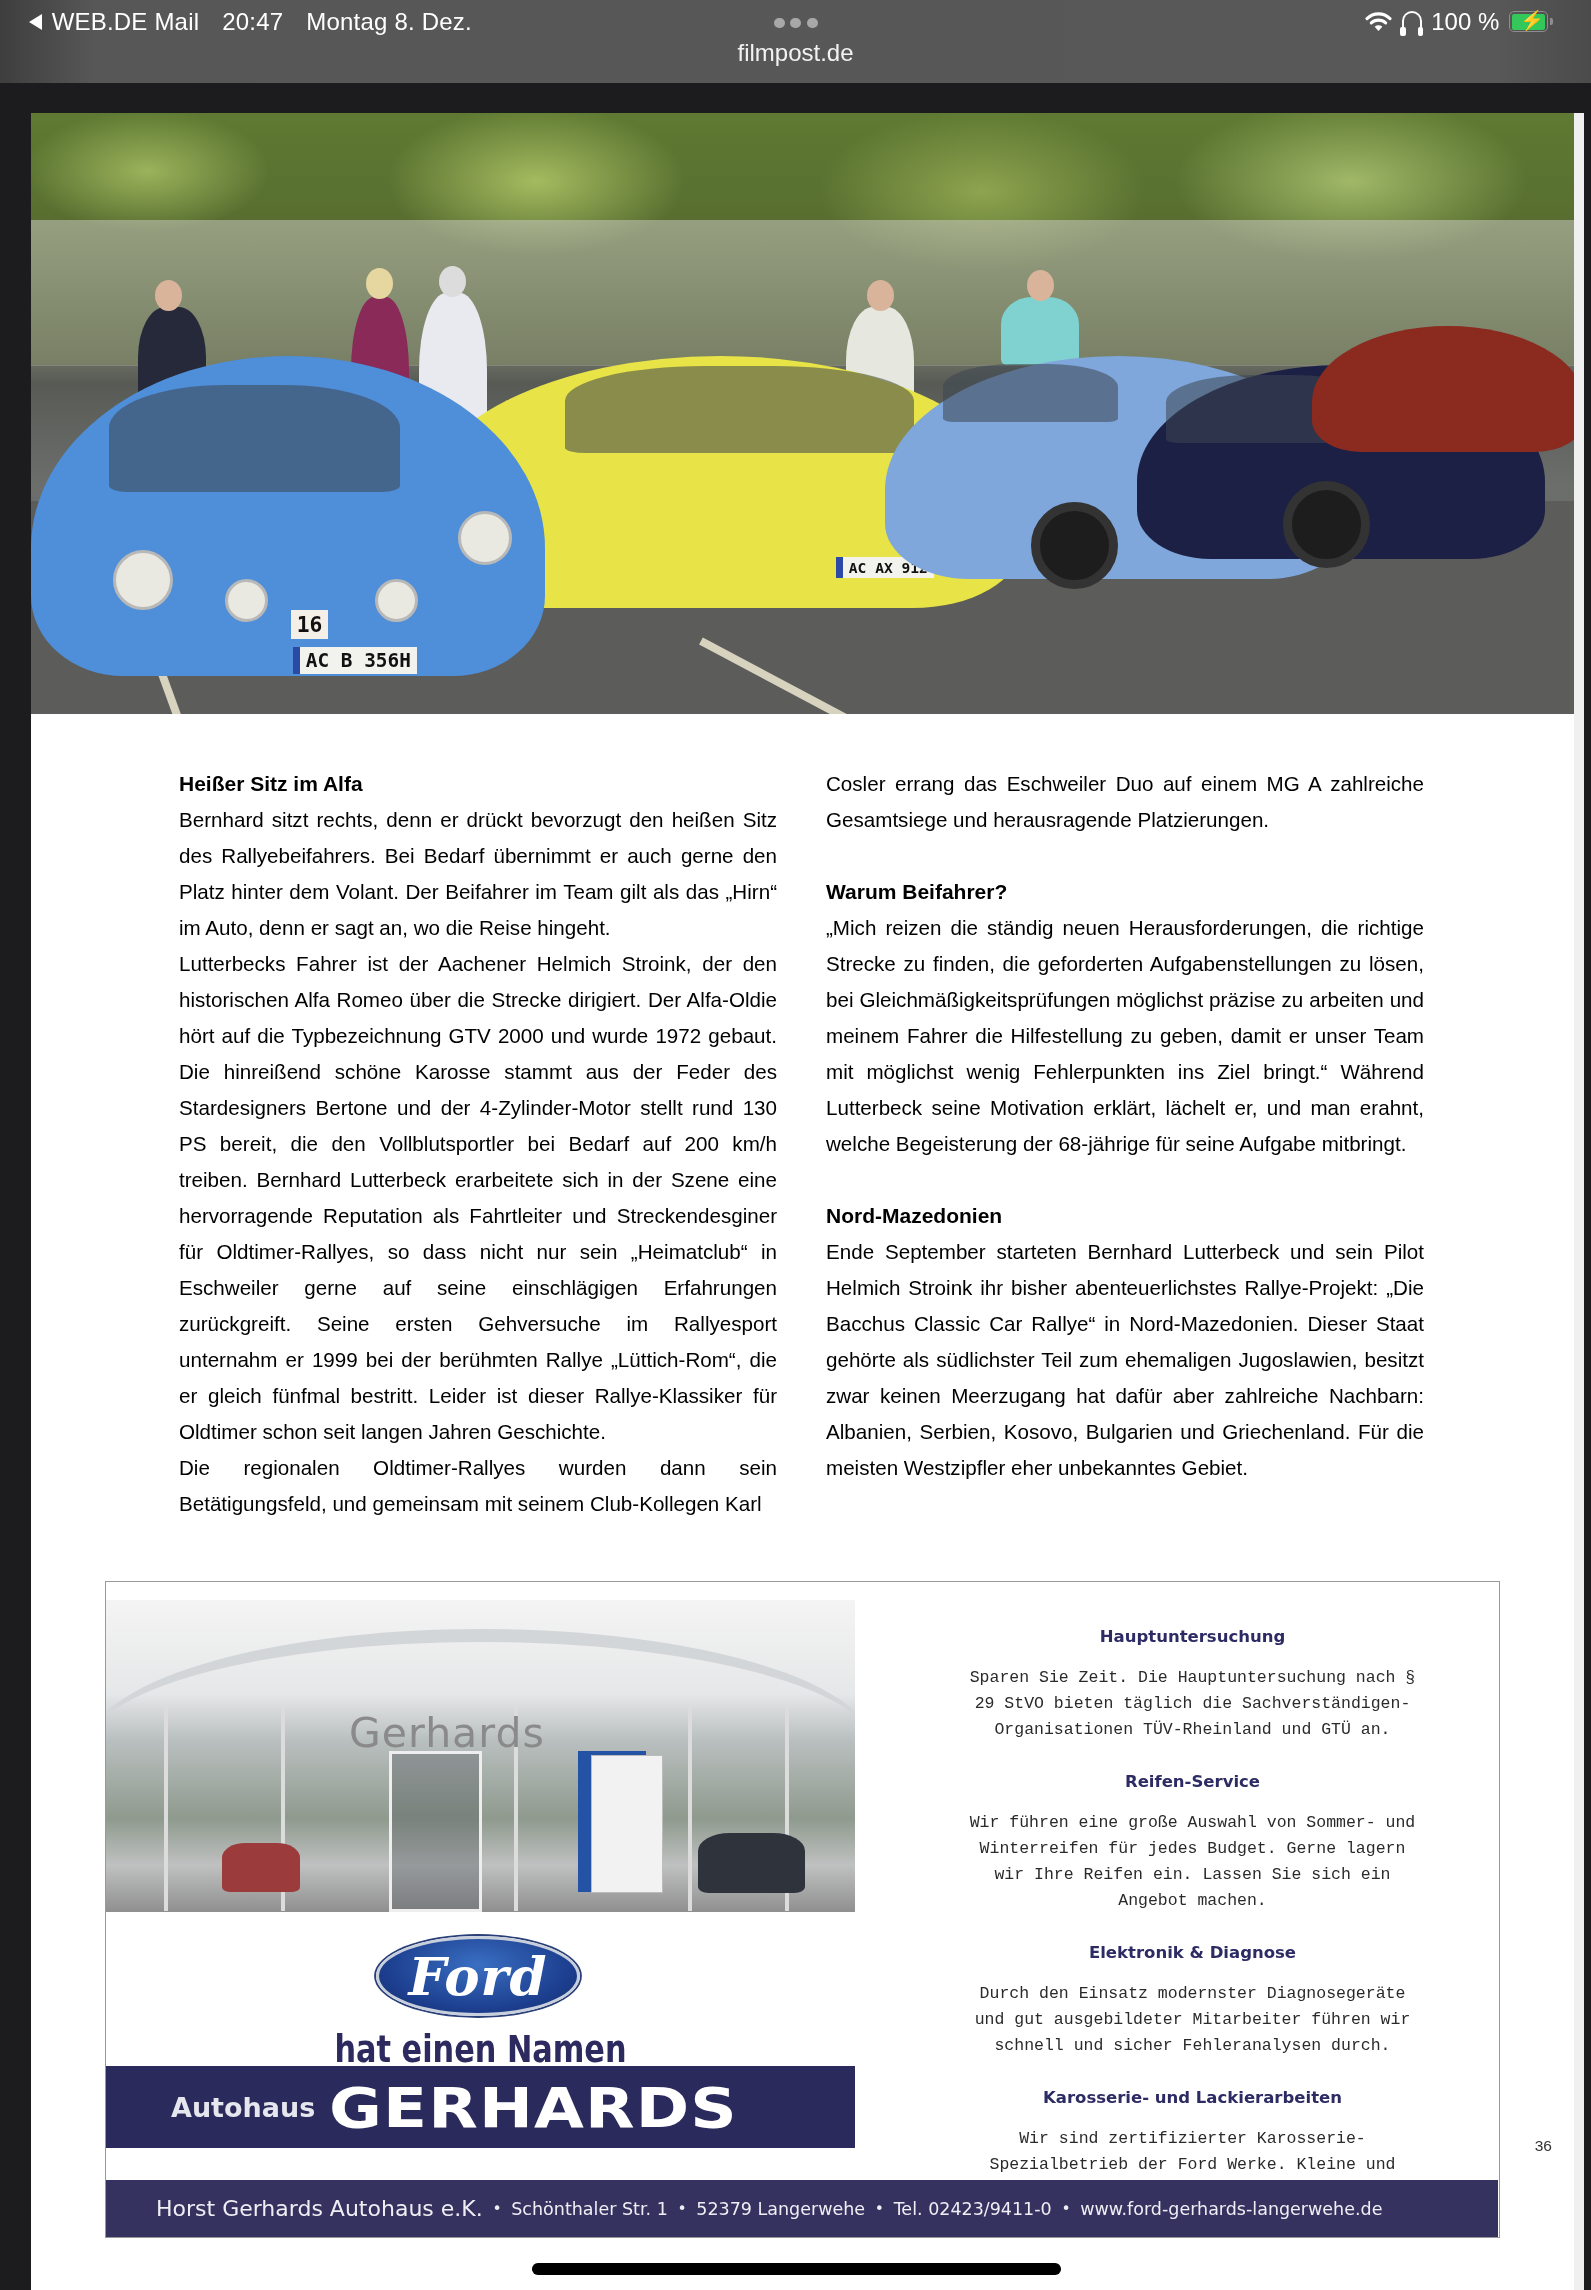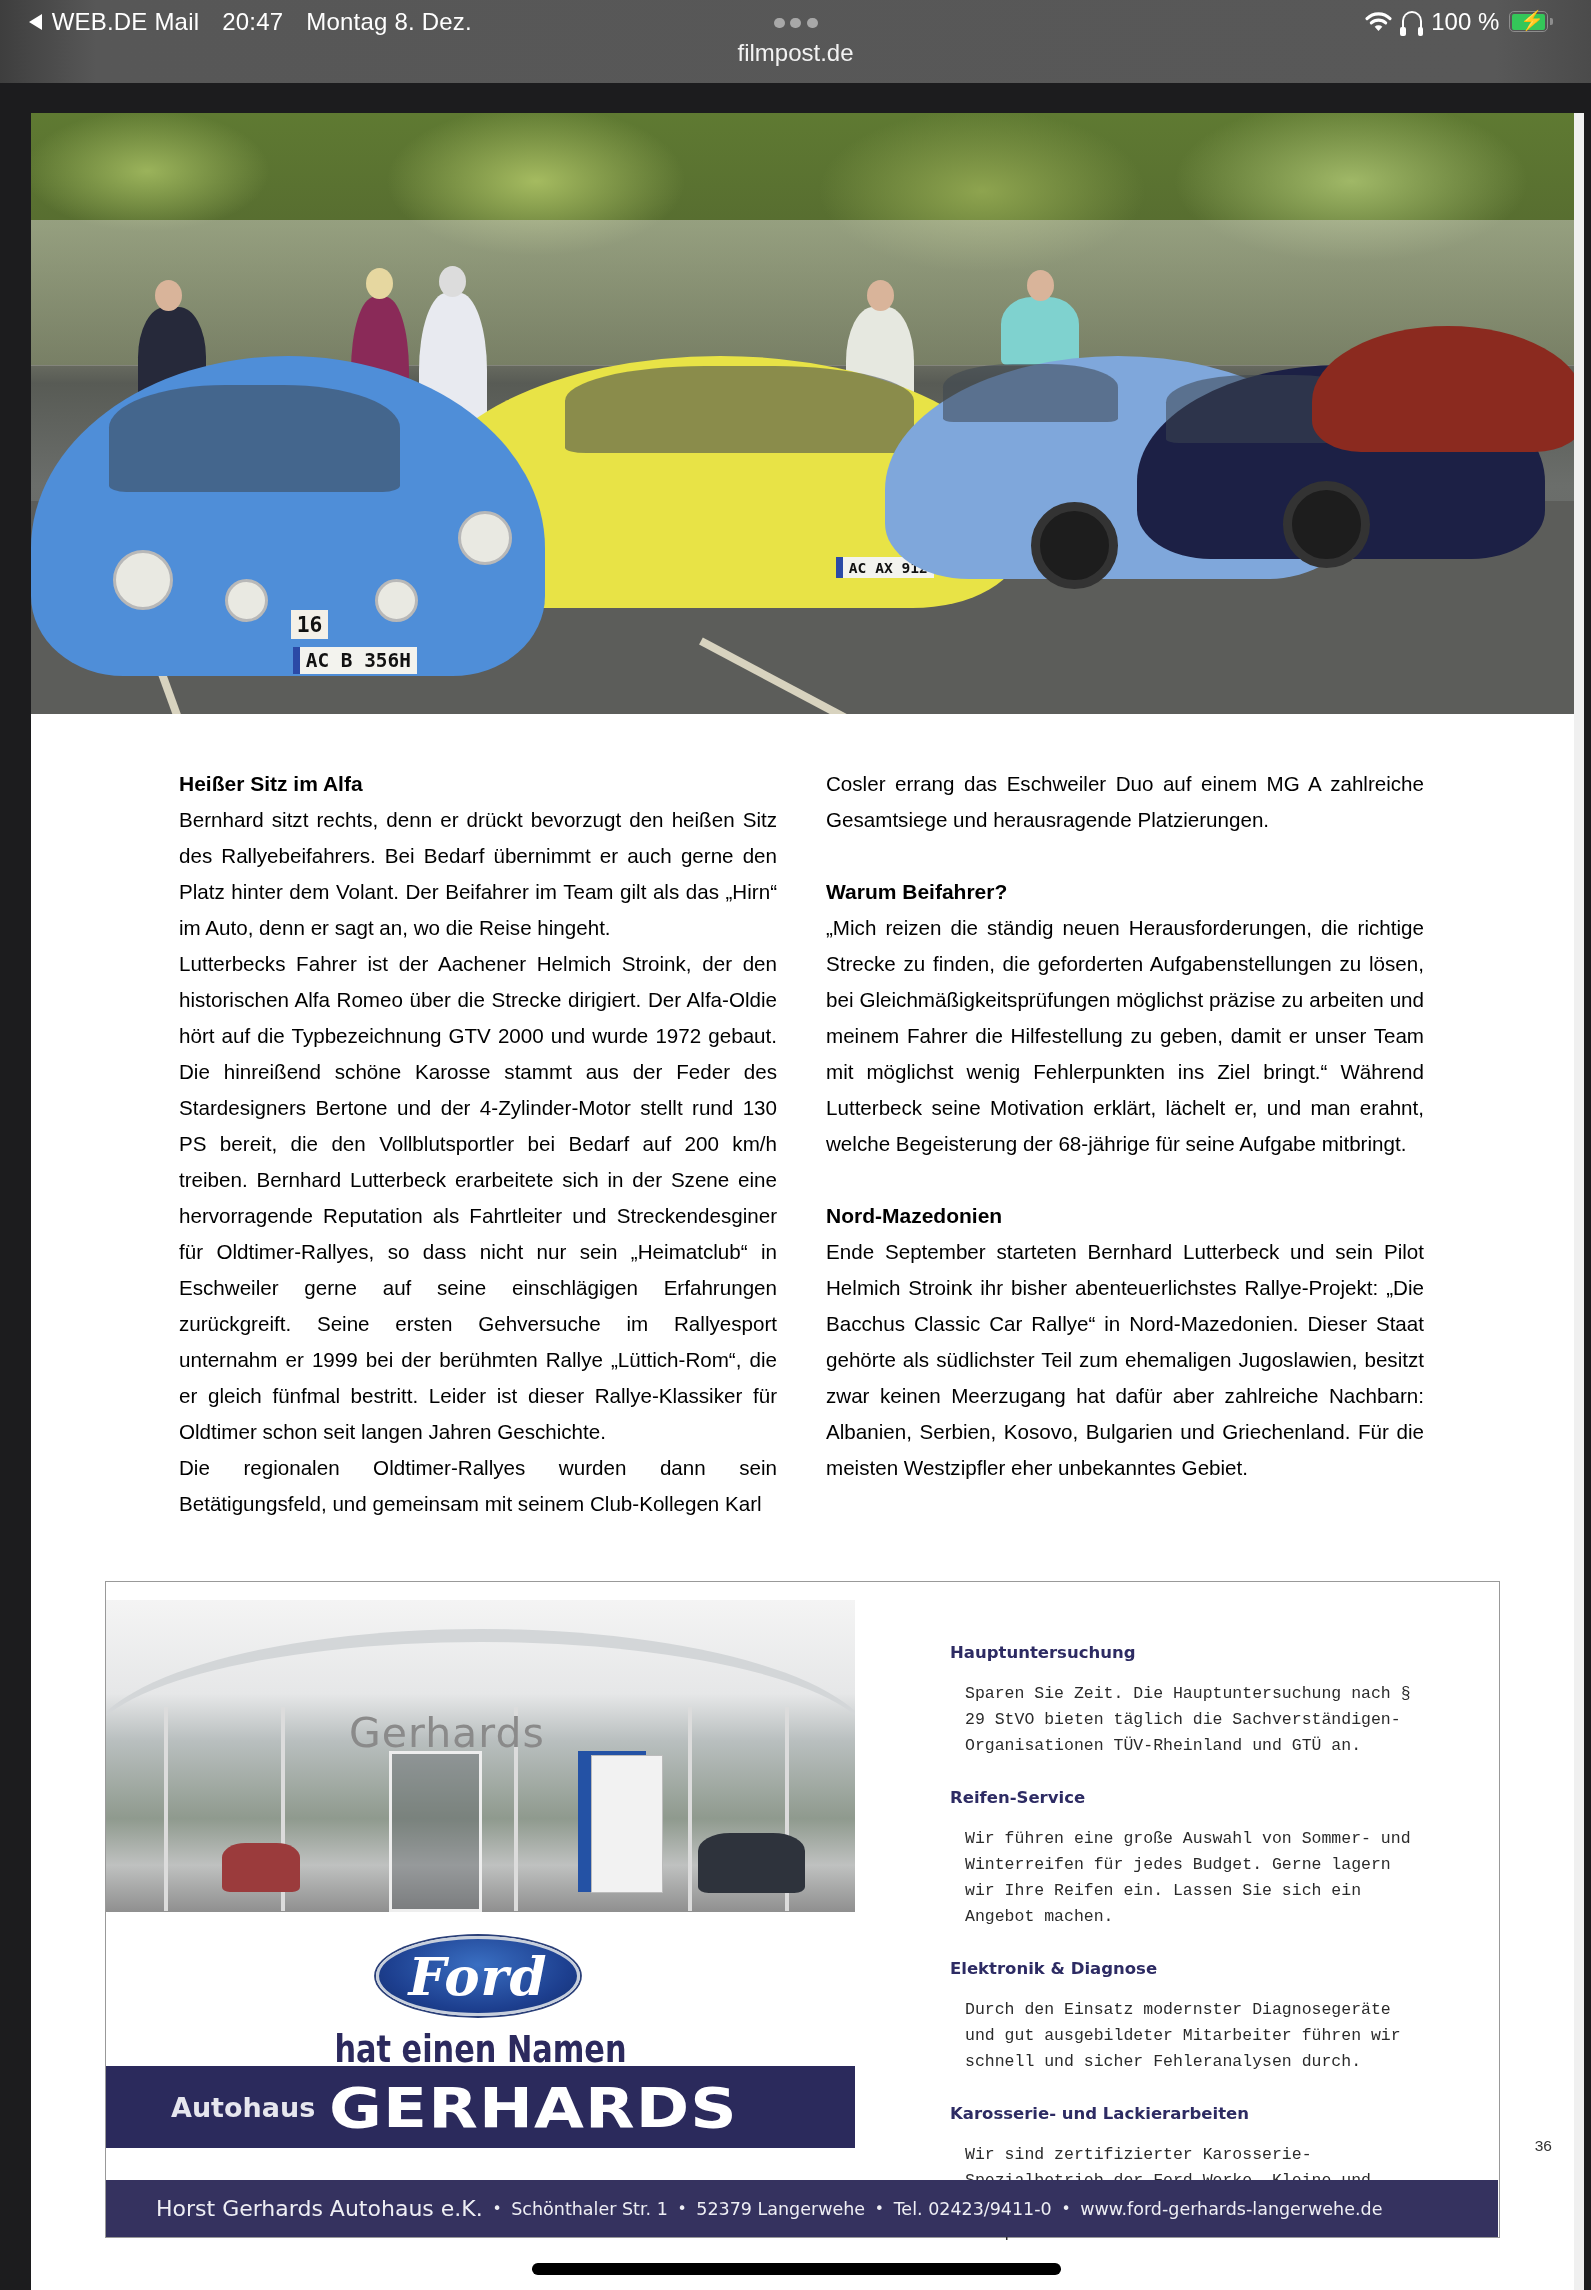--- a/index.html
+++ b/index.html
@@ -87,21 +87,21 @@
   .ford-logo { position:absolute; left:270px; top:354px; width:204px; height:80px; border-radius:50%;
     background:radial-gradient(ellipse at 50% 35%,#3a6fc2 0%,#1d3f8f 65%,#132d6b 100%);
     border:3.9px solid #c7cfdc; box-shadow:0 0 0 1.9px #2a3f78; box-sizing:border-box;
     display:flex; align-items:center; justify-content:center; }
   .ford-logo span { color:#fff; font-family:"DejaVu Serif", serif; font-style:italic; font-weight:bold; font-size:53px; letter-spacing:1px; }
   .slogan { position:absolute; left:0; width:749px; top:446px; text-align:center; color:#2c2a5e; font-family:"DejaVu Sans", sans-serif; font-weight:bold; font-size:37px; transform:scaleX(0.82); }
   .brandbar { position:absolute; left:0; top:484px; width:749px; height:82px; background:#2b2a5c; display:flex; align-items:center; }
   .brandbar .autohaus { color:#e6e6ee; font-family:"DejaVu Sans", sans-serif; font-weight:bold; font-size:27px; margin-left:65px; }
   .brandbar .gerhards { color:#fff; font-family:"DejaVu Sans", sans-serif; font-weight:bold; font-size:56px; margin-left:13.6px; letter-spacing:1px; transform:scaleX(1.15); transform-origin:left center; }
 
-  .services { position:absolute; left:844px; top:58px; width:485px; font-family:"DejaVu Sans", sans-serif; font-size:16.5px; line-height:26px; color:#2a2a2a; }
+  .services { position:absolute; left:844px; top:42px; width:485px; font-family:"DejaVu Sans", sans-serif; font-size:16.5px; line-height:26px; color:#2a2a2a;text-align:center; }
   .services .svc h4 { margin:0; color:#2d2b63; font-weight:bold; font-size:16.5px; }
   .services .svc p { margin:15px;font-family:Liberation Mono, monospace; }
   .services .svc { margin-bottom:26px; }
 
   .adfooter { position:absolute; left:0; top:598px; width:1392px; height:57px; background:#35325f; color:#eeeef4; display:flex; align-items:center; font-family:"DejaVu Sans", sans-serif; }
   .adfooter .company { font-size:22px; margin-left:50px; }
   .adfooter .item { font-size:17.5px; }
   .adfooter .dot { margin:0 9.7px; font-size:15.5px; }
 
   .page-number { position:absolute; right:39px; top:2137px; font-size:15.5px; color:#333; }

